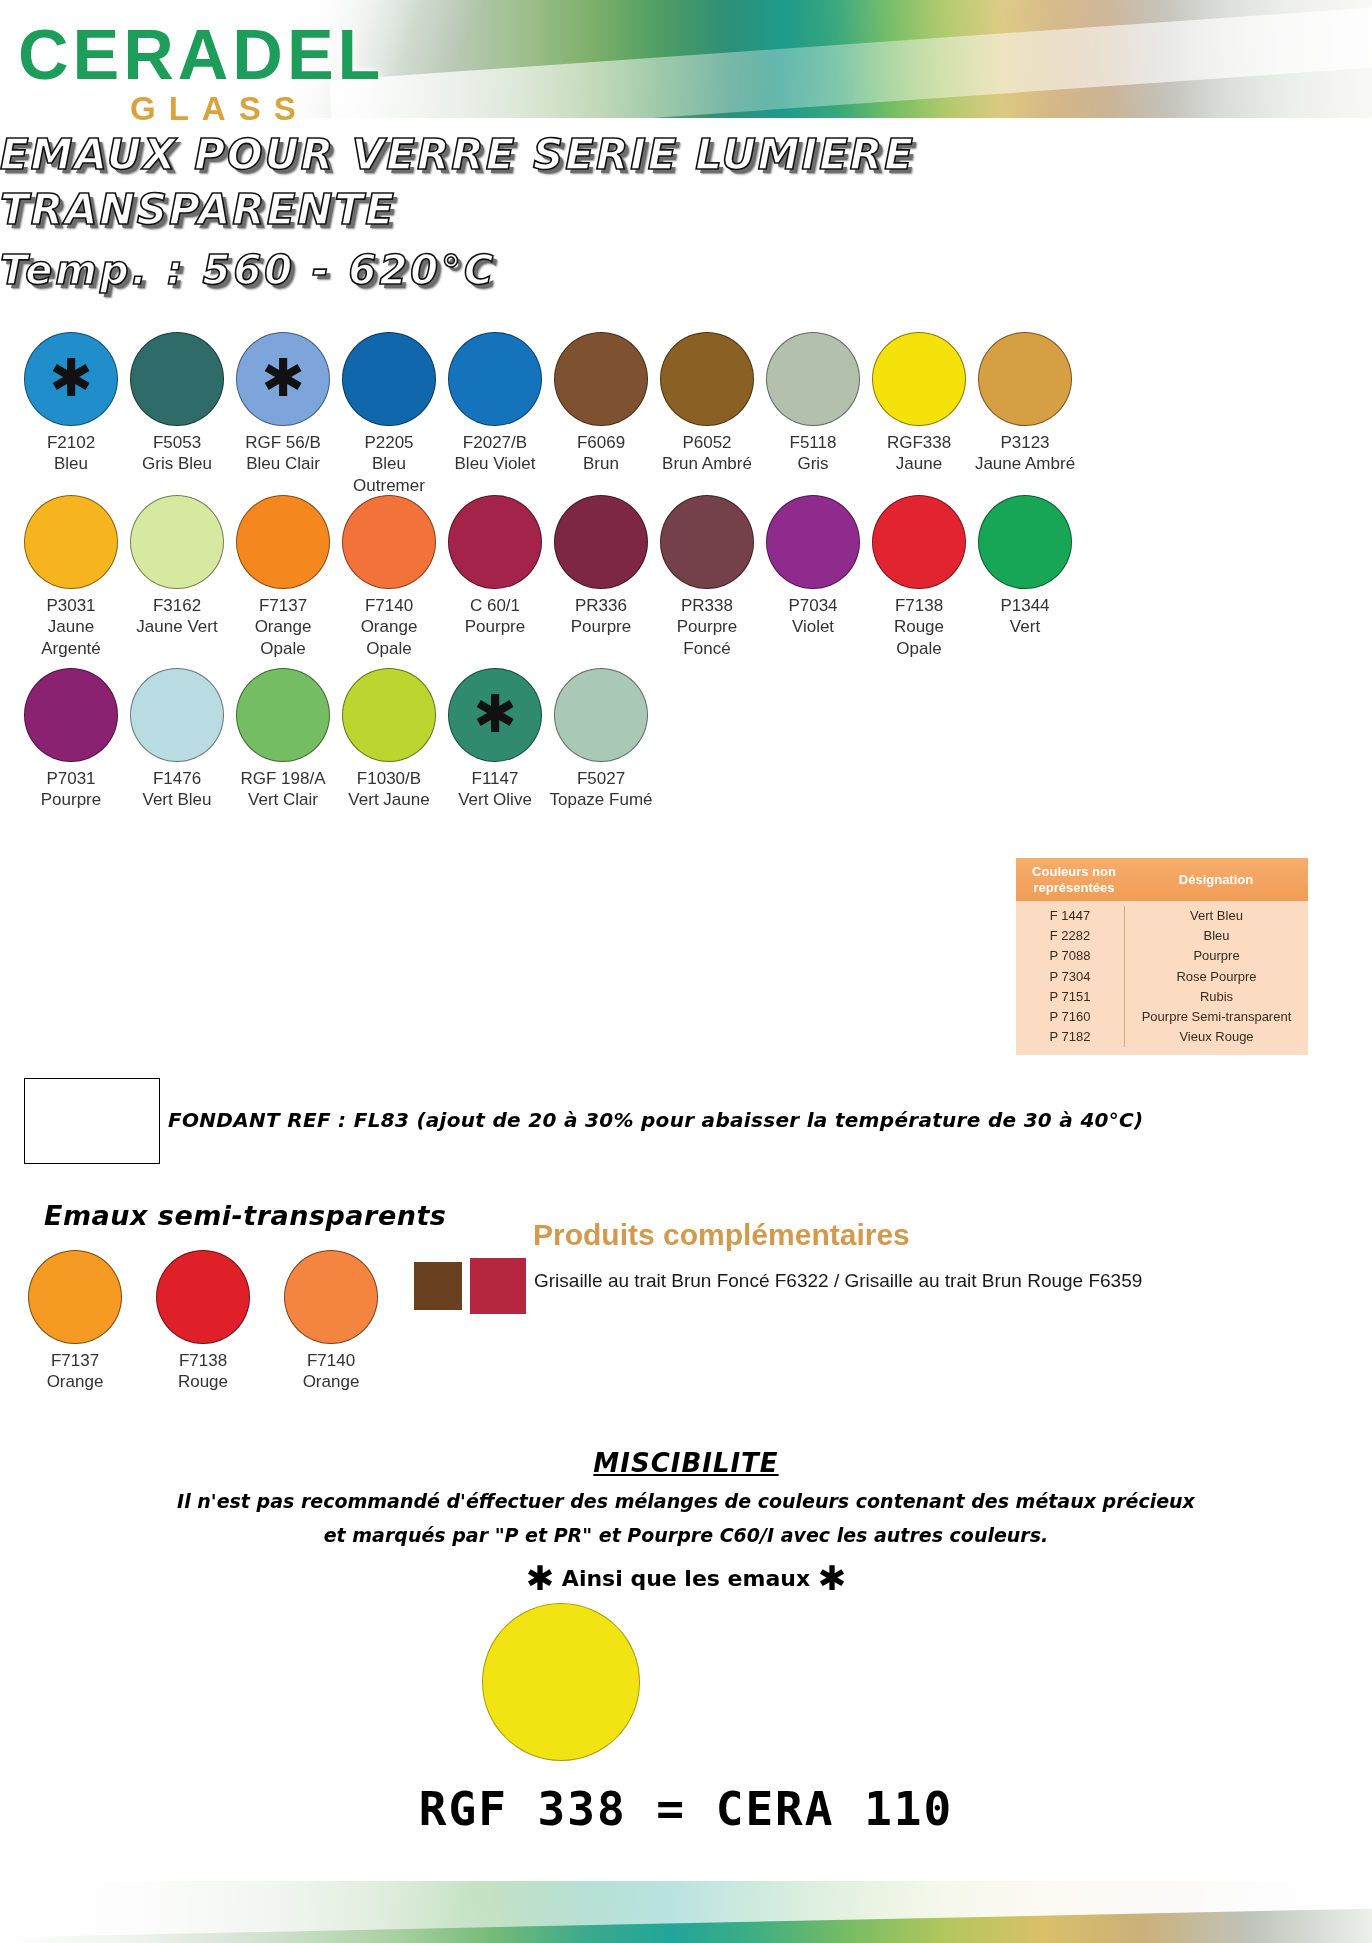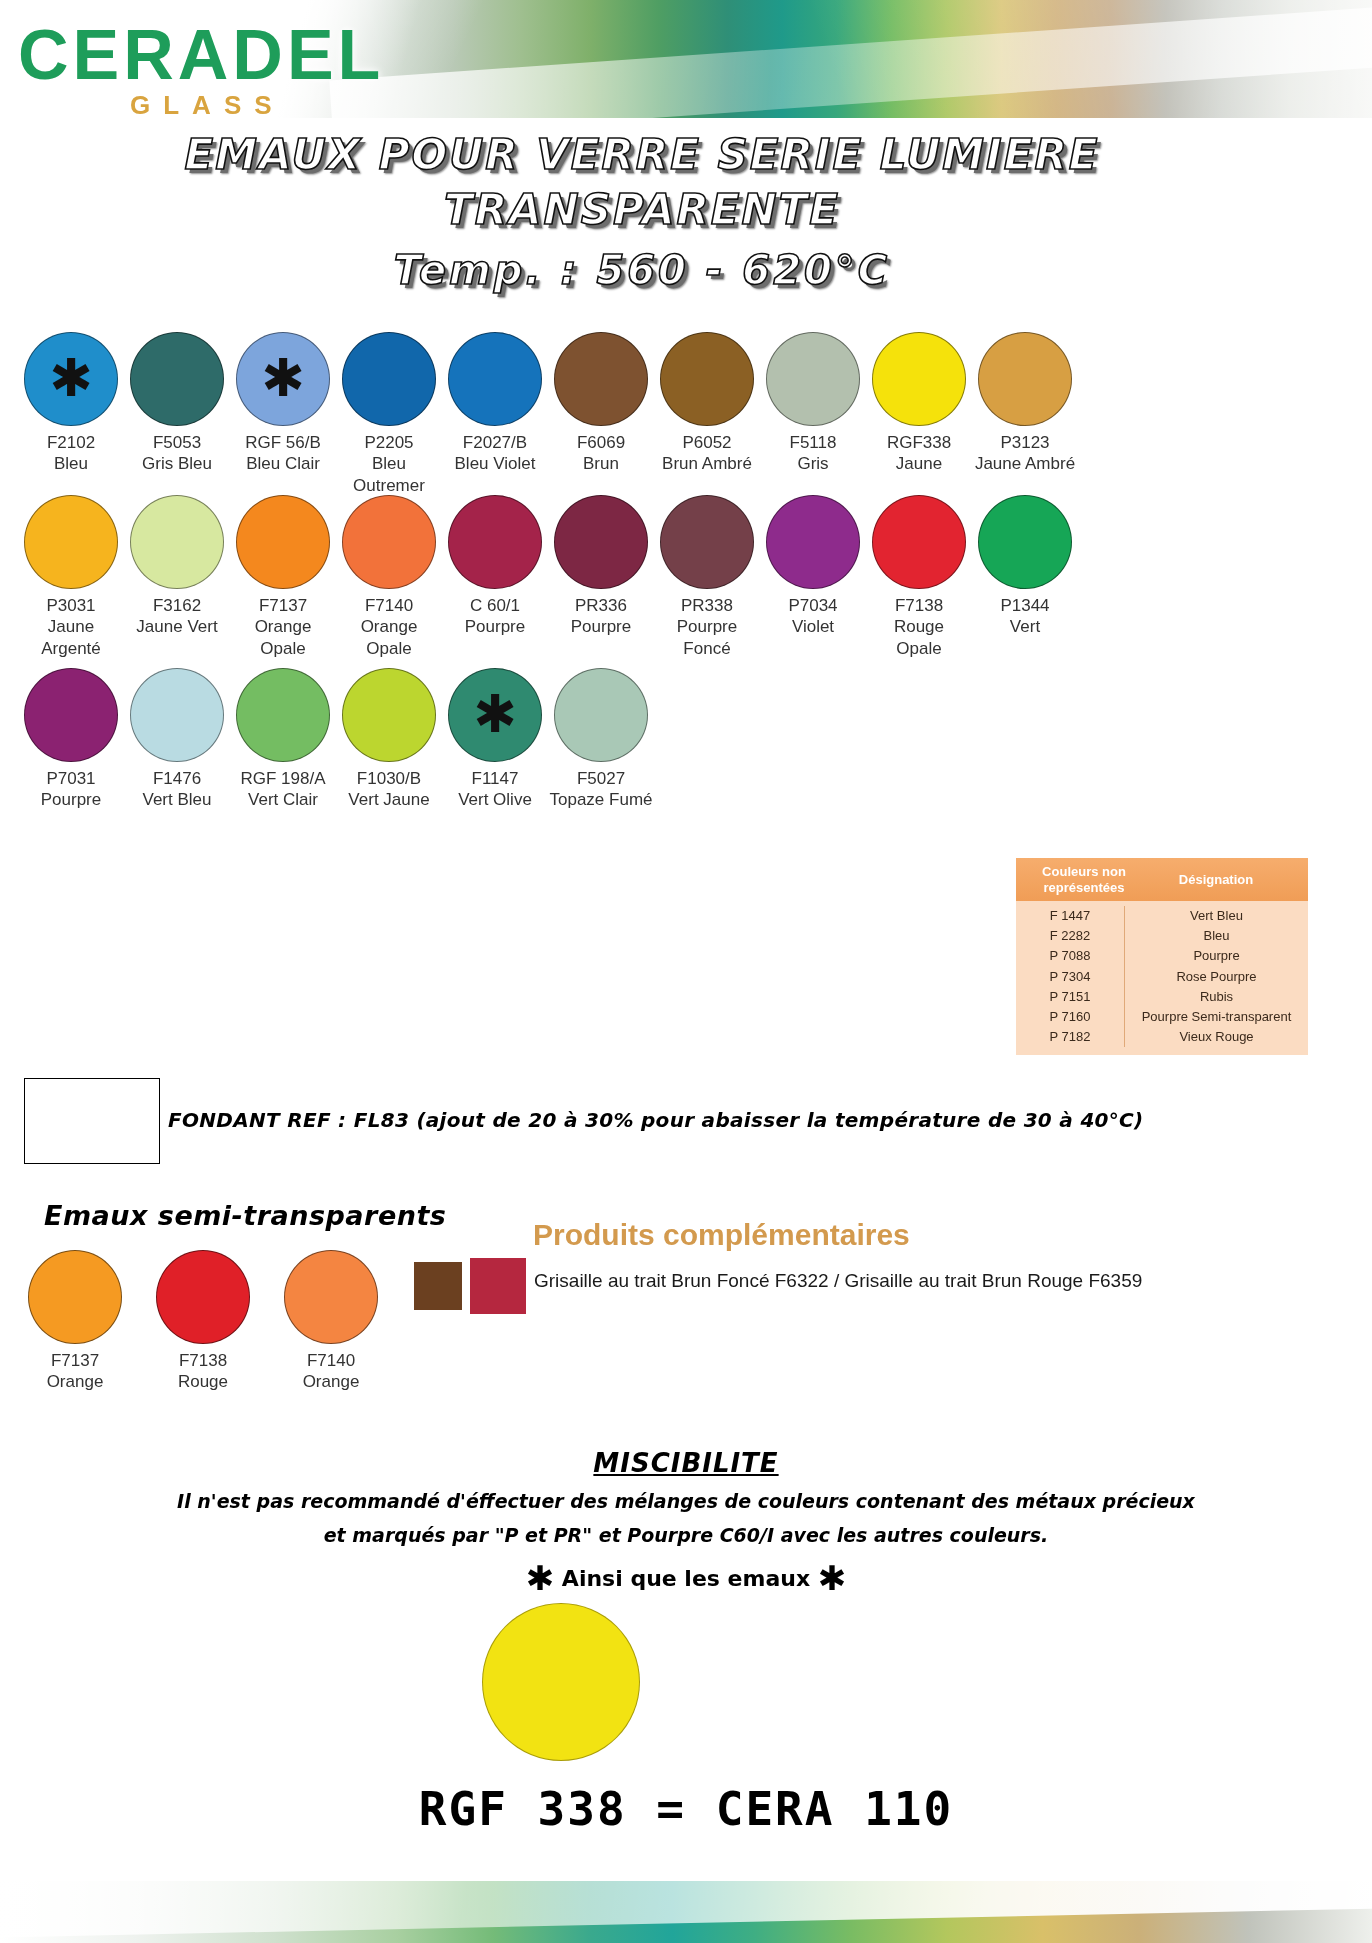--- a/index.html
+++ b/index.html
@@ -38,27 +38,27 @@
     position:absolute;left:18px;top:20px;z-index:5;
     line-height:1;
   }
   .logo-main{
     font-family:"Liberation Sans",sans-serif;
     font-size:70px;font-weight:bold;color:#1e9d5a;letter-spacing:4px;
     text-shadow:0 0 6px rgba(255,255,255,.95),0 0 12px rgba(255,255,255,.8);
   }
   .logo-sub{
     font-family:"Liberation Sans",sans-serif;
-    font-size:26px;font-weight:bold;color:#d9a43f;letter-spacing:13px;
+    font-size:33px;font-weight:bold;color:#d9a43f;letter-spacing:13px;
     margin-top:2px;margin-left:112px;
     text-shadow:0 0 6px rgba(255,255,255,.95);
   }
 
   
-  .title-block{position:absolute;left:8px;top:128px;width:1268px;text-align:center;}
+  .title-block{position:absolute;left:0;top:128px;width:1268px;}
   .big-title{
     font-family:"DejaVu Sans",sans-serif;
     font-style:italic;font-weight:bold;
     font-size:42px;letter-spacing:2px;
     color:#ffffff;
     -webkit-text-stroke:1.6px #111;
     text-shadow:4px 4px 0 #6d6d6d, 5px 5px 2px rgba(0,0,0,.45);
     line-height:1.30;
     margin:0;
   }
@@ -99,21 +99,21 @@
   
   .nr-table{
     position:absolute;left:1016px;top:858px;width:292px;
     font-family:"Liberation Sans",sans-serif;
   }
   .nr-head{
     display:flex;background:#f0a濃;
     background:#f4a460;
     background:linear-gradient(180deg,#f6ad6d,#f09d56);
     color:#ffffff;font-size:13px;font-weight:bold;
-    padding:6px 14px;
+    padding:6px 4px;
   }
   .nr-head .c1{width:108px;text-align:center;line-height:1.2;}
   .nr-head .c2{flex:1;text-align:center;display:flex;align-items:center;justify-content:center;}
   .nr-body{background:#fbdcc2;padding:5px 0 8px;}
   .nr-row{display:flex;font-size:13px;color:#3b2a1c;line-height:1.55;}
   .nr-row .c1{width:108px;text-align:center;border-right:1px solid #e0a978;}
   .nr-row .c2{flex:1;text-align:center;}
 
   
   .fondant-box{

